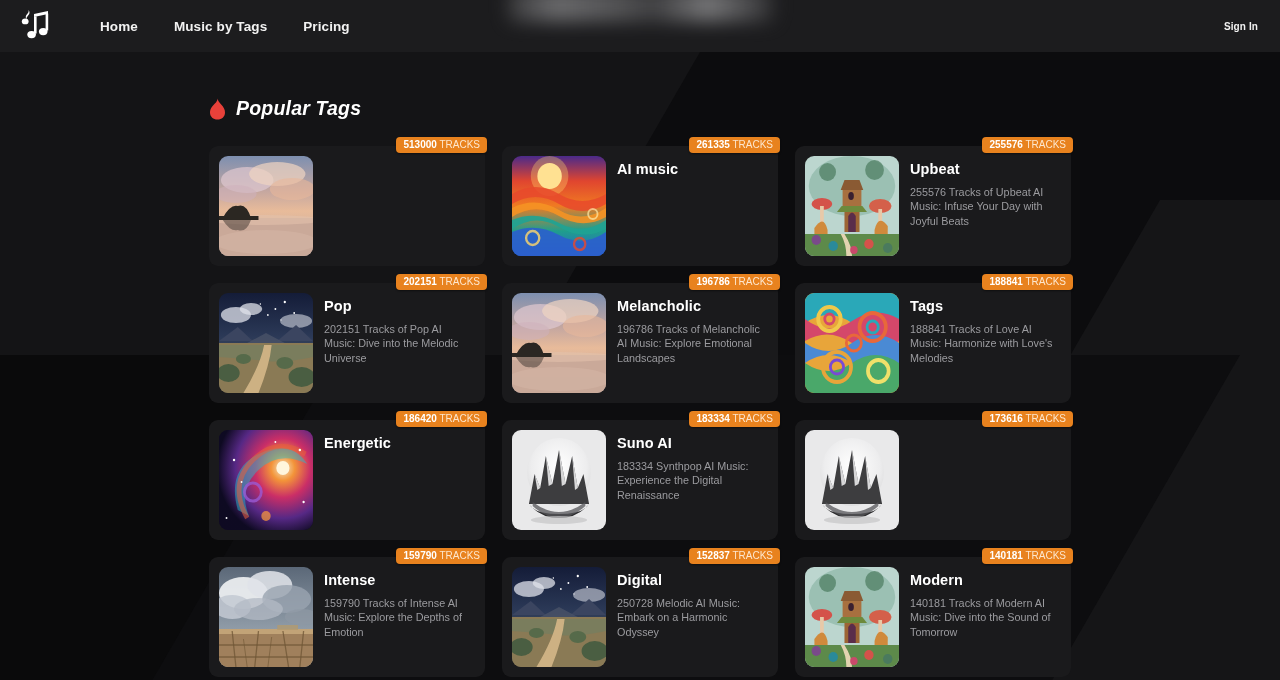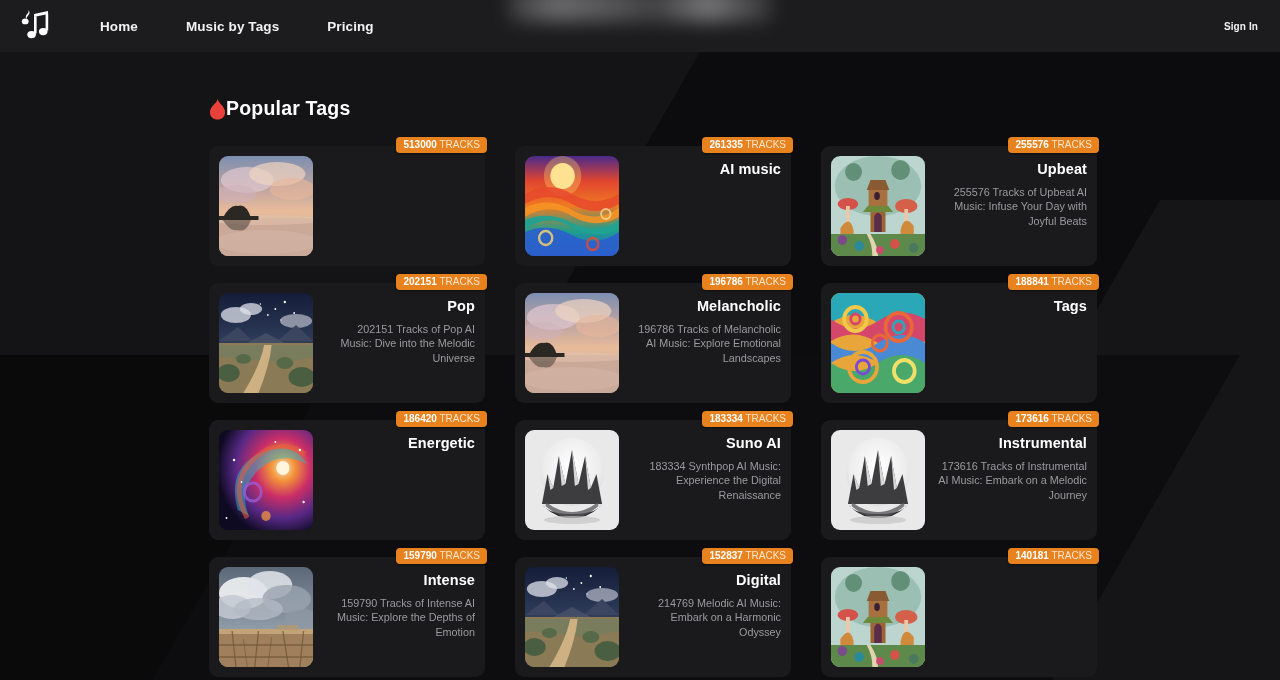--- a/index.html
+++ b/index.html
@@ -39,53 +39,53 @@
 
   
   .navbar {
     position:relative; z-index:5;
     height:52px; width:100%;
     background:#1c1c1e;
     display:flex; align-items:center;
     padding:0 22px 0 20px;
   }
   .logo { width:34px; height:36px; display:block; flex:0 0 auto; margin-right:30px; }
-  .nav-links { display:flex; align-items:flex-end; gap:16px; }
+  .nav-links { display:flex; align-items:flex-end; gap:4px; }
   .nav-link {
     color:#f2f2f2; font-size:13.5px; font-weight:bold;
     padding:6px 16px; text-decoration:none; cursor:pointer;
     letter-spacing:.1px;
   }
   .nav-spacer { flex:1 1 auto; }
   .sign-in {
     color:#f2f2f2; font-size:10px; font-weight:bold;
     cursor:pointer; letter-spacing:.1px;
   }
   .nav-blur {
     position:absolute; left:508px; top:-12px; width:266px; height:34px;
     background:linear-gradient(90deg,#3a3a3c 0%,#6e6e70 18%,#58585a 40%,#434345 55%,#7a7a7c 75%,#4a4a4c 92%,#2e2e30 100%);
     filter:blur(9px); opacity:.95; border-radius:6px;
   }
 
   
   .main { position:relative; z-index:3; padding:0 0 0 0; }
   .section-head {
-    display:flex; align-items:center; 
+    display:flex; align-items:center; gap:10px;
     margin:45px 0 0 209px;
+    font-style:italic;
   }
   .flame-icon { width:17px; height:22px; display:block; }
   .section-title { font-size:19.5px; font-weight:bold; color:#fff; letter-spacing:.2px; }
 
   .grid {
     margin:26px 0 0 209px;
     width:862px;
     display:grid;
     grid-template-columns:repeat(3,276px);
-    gap:17px 30px;
-    text-align:right;
+    gap:17px 17px;
   }
 
   .card {
     position:relative;
     background:#1a1a1c;
     border-radius:9px;
     height:120px;
     padding:10px;
     display:flex; align-items:flex-start; gap:11px;
     cursor:pointer;
@@ -334,20 +334,21 @@
         <circle cx="72" cy="34" r="14" fill="none" stroke="#e8683a" stroke-width="4"></circle>
         <circle cx="72" cy="34" r="6" fill="none" stroke="#2aa8b8" stroke-width="3"></circle>
         <circle cx="34" cy="74" r="15" fill="none" stroke="#e8a53a" stroke-width="4"></circle>
         <circle cx="34" cy="74" r="7" fill="none" stroke="#7a4ad4" stroke-width="3"></circle>
         <circle cx="78" cy="78" r="11" fill="none" stroke="#f0e06a" stroke-width="4"></circle>
         <circle cx="52" cy="50" r="8" fill="none" stroke="#e8683a" stroke-width="3"></circle>
       </svg>
         </div>
         <div class="card-body">
           <div class="card-title">Tags</div>
+          <div class="card-desc">188841 Tracks of Love AI Music: Harmonize with Love's Melodies</div>
         </div>
       </div>
       <div class="card">
         <div class="badge"><span class="badge-count">186420</span><span class="badge-label"> TRACKS</span></div>
         <div class="thumb">
       <svg viewBox="0 0 100 100" preserveAspectRatio="none">
         <defs>
           <radialGradient id="g6d" cx=".68" cy=".38" r=".7">
             <stop offset="0%" stop-color="#fff3d0"></stop>
                 <stop offset="18%" stop-color="#ff9b3a"></stop>
@@ -412,24 +413,20 @@
           </radialGradient>
         </defs>
         <rect width="100" height="100" fill="#e9e9ea"></rect>
         <circle cx="50" cy="42" r="34" fill="url(#g8e)"></circle>
         <path d="M18 74 L24 44 L30 58 L36 26 L43 54 L50 20 L57 54 L64 26 L70 58 L76 44 L82 74 Z" fill="#3d3d3f"></path>
         <path d="M24 44 L30 58 L27 60 Z M36 26 L43 54 L39 56 Z M50 20 L57 54 L53 56 Z M64 26 L70 58 L67 60 Z" fill="#f2f2f3" opacity=".85"></path>
         <path d="M18 74 q12 14 32 14 q20 0 32 -14 q-6 10 -32 10 q-26 0 -32 -10 z" fill="#2c2c2e"></path>
         <path d="M22 72 q14 10 28 10 q14 0 28 -10 v4 q-14 12 -28 12 q-14 0 -28 -12 z" fill="#56565a" opacity=".75"></path>
         <ellipse cx="50" cy="90" rx="30" ry="4" fill="#c4c4c6" opacity=".7"></ellipse>
       </svg>
-        </div>
-        <div class="card-body">
-          <div class="card-title">Instrumental</div>
-          <div class="card-desc">173616 Tracks of Instrumental AI Music: Embark on a Melodic Journey</div>
         </div>
       </div>
       <div class="card">
         <div class="badge"><span class="badge-count">159790</span><span class="badge-label"> TRACKS</span></div>
         <div class="thumb">
       <svg viewBox="0 0 100 100" preserveAspectRatio="none">
         <defs>
           <linearGradient id="g9f" x1="0" y1="0" x2="0" y2="1">
             <stop offset="0%" stop-color="#5b6878"></stop>
                 <stop offset="60%" stop-color="#8e9aa6"></stop>
@@ -484,21 +481,21 @@
         <path d="M0 52 h100 v12 q-30 6 -50 4 t-50 -4 z" fill="#6f7f62" opacity=".6"></path>
         <path d="M48 52 q-4 20 -22 48 h16 q12 -28 14 -48 z" fill="#cdb183"></path>
         <ellipse cx="10" cy="80" rx="12" ry="9" fill="#4a5e42"></ellipse>
         <ellipse cx="88" cy="84" rx="14" ry="10" fill="#4a5e42"></ellipse>
         <ellipse cx="70" cy="70" rx="9" ry="6" fill="#566a4a"></ellipse>
         <ellipse cx="26" cy="66" rx="8" ry="5" fill="#566a4a"></ellipse>
       </svg>
         </div>
         <div class="card-body">
           <div class="card-title">Digital</div>
-          <div class="card-desc">214769 Melodic AI Music: Embark on a Harmonic Odyssey</div>
+          <div class="card-desc">250728 Melodic AI Music: Embark on a Harmonic Odyssey</div>
         </div>
       </div>
       <div class="card">
         <div class="badge"><span class="badge-count">140181</span><span class="badge-label"> TRACKS</span></div>
         <div class="thumb">
       <svg viewBox="0 0 100 100" preserveAspectRatio="none">
         <rect width="100" height="100" fill="#bcd6cf"></rect>
         <ellipse cx="50" cy="30" rx="46" ry="30" fill="#7fae9c" opacity=".55"></ellipse>
         <circle cx="24" cy="16" r="9" fill="#4a7a5e" opacity=".7"></circle>
         <circle cx="74" cy="14" r="10" fill="#4a7a5e" opacity=".7"></circle>
@@ -516,15 +513,19 @@
         <path d="M88 70 q-10 -12 -14 4 v26 h14 z" fill="#d08a3c"></path>
         <rect y="78" width="100" height="22" fill="#5d8a4a"></rect>
         <path d="M42 78 q8 12 8 22 h-6 q0 -12 -6 -22 z" fill="#e2d3b0"></path>
         <circle cx="12" cy="84" r="5" fill="#7a4a8a"></circle>
         <circle cx="30" cy="90" r="5" fill="#2a8a9a"></circle>
         <circle cx="68" cy="88" r="5" fill="#d4524a"></circle>
         <circle cx="88" cy="92" r="5" fill="#4a7a5e"></circle>
         <circle cx="52" cy="94" r="4" fill="#c94a6a"></circle>
       </svg>
         </div>
+        <div class="card-body">
+          <div class="card-title">Modern</div>
+          <div class="card-desc">140181 Tracks of Modern AI Music: Dive into the Sound of Tomorrow</div>
+        </div>
       </div>
     </div>
 </div>
 
 </body></html>

